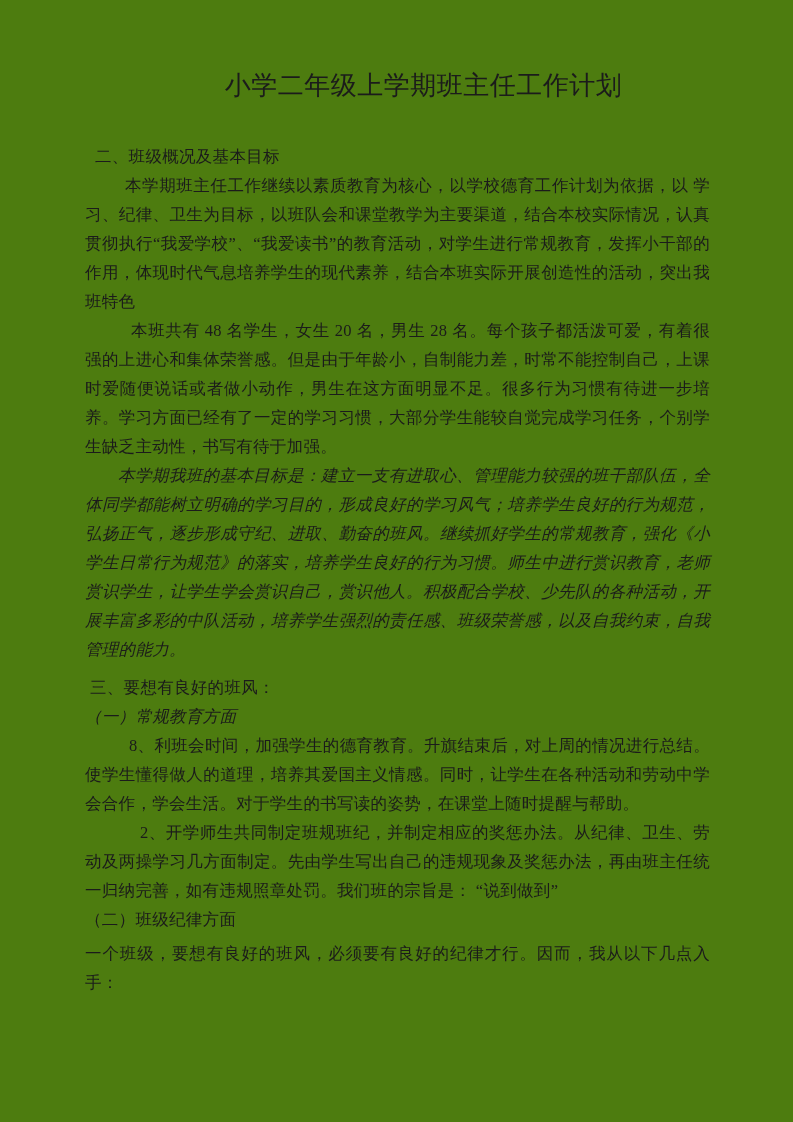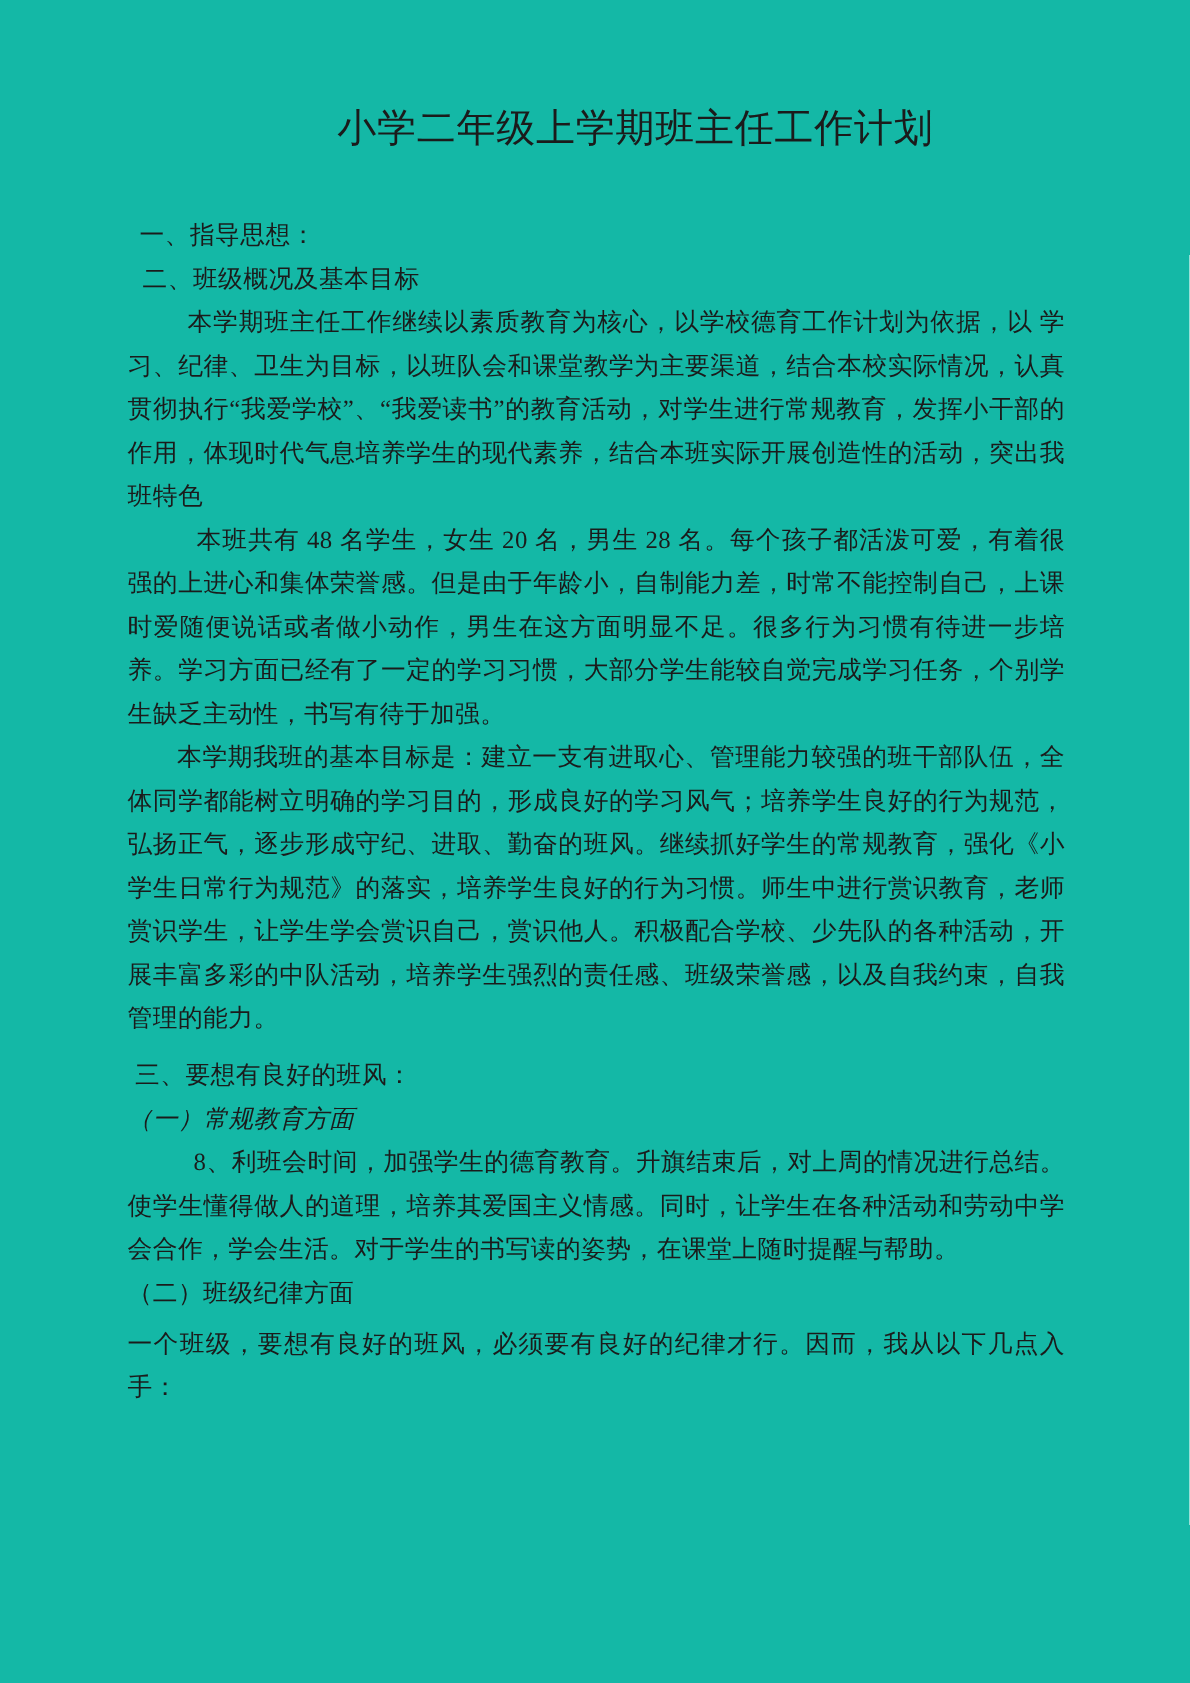--- a/index.html
+++ b/index.html
@@ -5,21 +5,21 @@
   html, body {
     margin: 0;
     padding: 0;
     background: #ffffff;
   }
   .page {
     position: relative;
     width: 793px;
     height: 1122px;
     margin: 0 auto;
-    background: #14b8a6;
+    background: #4d7c0f;
     box-sizing: border-box;
     padding: 0 83px 0 85px;
     overflow: hidden;
     font-family: "Liberation Serif", "DejaVu Serif", serif;
     color: #1b1b1b;
   }
   .doc-title {
     margin: 68px 0 38px 0;
     font-size: 26px;
     font-weight: 500;
@@ -35,49 +35,49 @@
     line-height: 29px;
     letter-spacing: 0.3px;
     text-align: justify;
     word-break: break-all;
   }
   
   .b0  { text-indent: 8px;  }
   .b1  { text-indent: 40px; }
   .b2  { text-indent: 10px; }
   .b3  { text-indent: 46px; }
-  .b4  { text-indent: 33px; }
+  .b4  { text-indent: 33px; font-style: italic; }
   .b5  { text-indent: 5px; margin-top: 9px; }
   .b6  { text-indent: 0; font-style: italic;    }
   .b7  { text-indent: 62px; }
   .b8  { text-indent: 44px; }
   .b9  { text-indent: 55px; }
   .b10 { text-indent: 0;    }
   .b11 { text-indent: 0; margin-top: 5px; }
 </style>
 </head>
 <body>
 
 <div class="page">
   <h1 class="doc-title">小学二年级上学期班主任工作计划</h1>
 
-  <p class="blk b0">一、指导思想：</p>
 
   <p class="blk b2">二、班级概况及基本目标</p>
 
   <p class="blk b1">本学期班主任工作继续以素质教育为核心，以学校德育工作计划为依据，以 学习、纪律、卫生为目标，以班队会和课堂教学为主要渠道，结合本校实际情况，认真贯彻执行“我爱学校”、“我爱读书”的教育活动，对学生进行常规教育，发挥小干部的作用，体现时代气息培养学生的现代素养，结合本班实际开展创造性的活动，突出我班特色</p>
 
   <p class="blk b3">本班共有 48 名学生，女生 20 名，男生 28 名。每个孩子都活泼可爱，有着很强的上进心和集体荣誉感。但是由于年龄小，自制能力差，时常不能控制自己，上课时爱随便说话或者做小动作，男生在这方面明显不足。很多行为习惯有待进一步培养。学习方面已经有了一定的学习习惯，大部分学生能较自觉完成学习任务，个别学生缺乏主动性，书写有待于加强。</p>
 
   <p class="blk b4">本学期我班的基本目标是：建立一支有进取心、管理能力较强的班干部队伍，全体同学都能树立明确的学习目的，形成良好的学习风气；培养学生良好的行为规范，弘扬正气，逐步形成守纪、进取、勤奋的班风。继续抓好学生的常规教育，强化《小学生日常行为规范》的落实，培养学生良好的行为习惯。师生中进行赏识教育，老师赏识学生，让学生学会赏识自己，赏识他人。积极配合学校、少先队的各种活动，开展丰富多彩的中队活动，培养学生强烈的责任感、班级荣誉感，以及自我约束，自我管理的能力。</p>
 
   <p class="blk b5">三、要想有良好的班风：</p>
 
   <p class="blk b6">（一）常规教育方面</p>
 
 
   <p class="blk b8">8、利班会时间，加强学生的德育教育。升旗结束后，对上周的情况进行总结。使学生懂得做人的道理，培养其爱国主义情感。同时，让学生在各种活动和劳动中学会合作，学会生活。对于学生的书写读的姿势，在课堂上随时提醒与帮助。</p>
 
+  <p class="blk b9">2、开学师生共同制定班规班纪，并制定相应的奖惩办法。从纪律、卫生、劳动及两操学习几方面制定。先由学生写出自己的违规现象及奖惩办法，再由班主任统一归纳完善，如有违规照章处罚。我们班的宗旨是： “说到做到”</p>
 
   <p class="blk b10">（二）班级纪律方面</p>
 
   <p class="blk b11">一个班级，要想有良好的班风，必须要有良好的纪律才行。因而，我从以下几点入手：</p>
 </div>
 
 </body></html>

